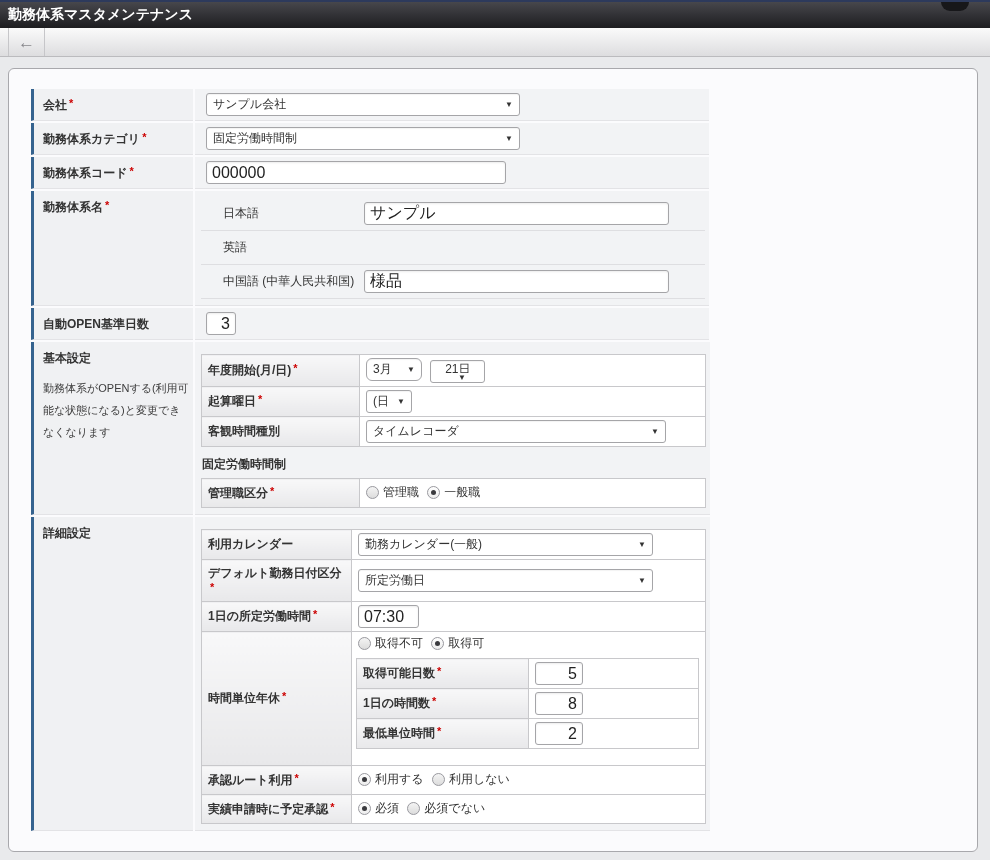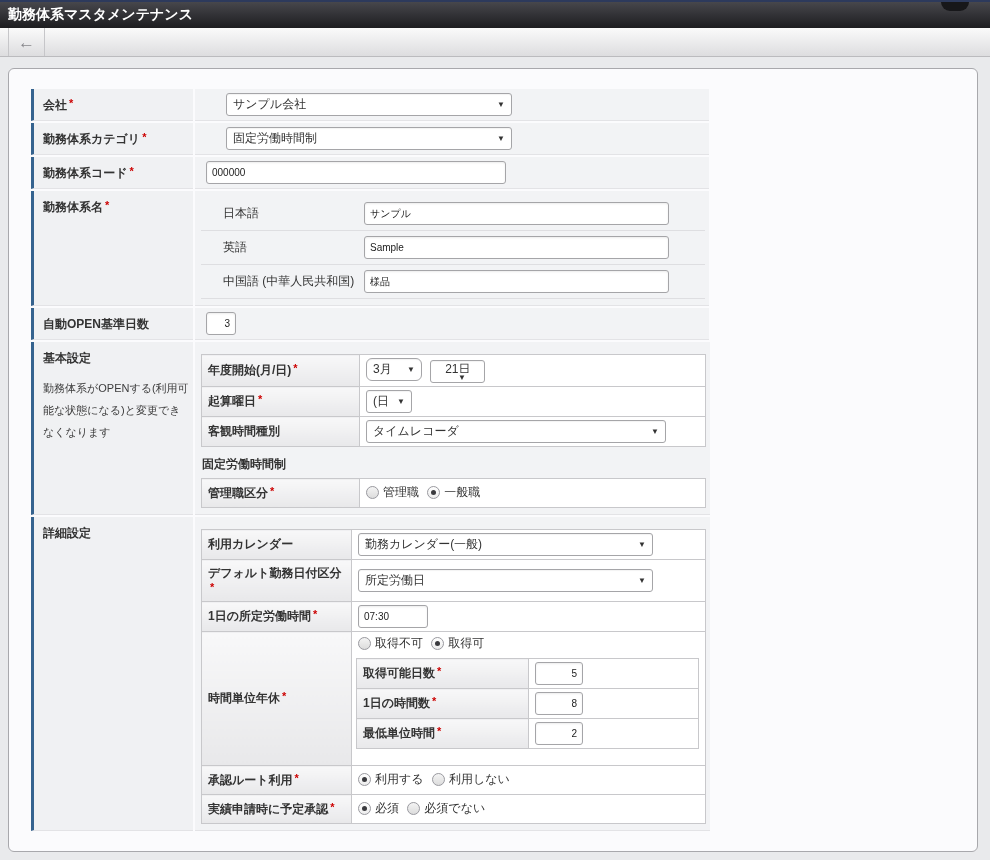--- a/index.html
+++ b/index.html
@@ -52,34 +52,34 @@
   .h30 > .flabel, .h30 > .fvalue { min-height:30px; }
   .req { color:#cc0000; font-size:11px; margin-left:2px; position:relative; top:-2px; }
   .note { font-weight:normal; font-size:11px; color:#3c3c3c; line-height:22px; margin-top:10px; width:148px; }
   
   .name-rows { width:100%; }
   .nrow { display:flex; align-items:center; height:34px; padding-left:22px; border-bottom:1px solid #dedee1; }
   .nlabel { width:141px; flex:0 0 141px; font-weight:normal; }
   
   .txt {
     height:23px; border:1px solid #a5a5a8; border-radius:3px; background:#fff;
-    padding:2px 5px; font-size:10px; color:#222;
+    padding:2px 5px; font-size:16px; color:#222;
     box-shadow:inset 0 1px 2px rgba(0,0,0,0.08);
     font-family:"Liberation Sans","DejaVu Sans",sans-serif;
   }
   .num { text-align:right; }
-  .w300 { width:300px; } .w305 { width:305px; } .w55 { width:70px; } .w30 { width:30px; } .w48 { width:48px; }
+  .w300 { width:300px; } .w305 { width:305px; } .w55 { width:61px; } .w30 { width:30px; } .w48 { width:48px; }
   .select {
     display:inline-flex; align-items:center; height:23px; border:1px solid #a5a5a8;
     border-radius:3px; background:#fff; padding:0 6px; cursor:pointer;
     box-shadow:inset 0 1px 1px rgba(0,0,0,0.05);
   }
   .select .sel-text { flex:1; white-space:nowrap; overflow:hidden; }
   .select .sel-arrow { font-size:8px; color:#333; margin-left:8px; }
-  .sw297 { width:286px;margin-left:20px; } .sw300 { width:300px; } .sw295 { width:295px; }
+  .sw297 { width:314px; } .sw300 { width:300px; } .sw295 { width:295px; }
   .sw56 { width:56px;border-radius:6px; } .sw55 { width:55px; margin-left:5px;flex-direction:column; } .sw46 { width:46px; }
   
   .itable { border-collapse:collapse; width:505px; }
   .itable td { border:1px solid #c8c8cb; }
   .ilabel {
     width:158px; background:linear-gradient(#f8f8f9,#e8e8ea);
     font-weight:bold; padding:5px 6px; height:29px;
   }
   .ivalue { background:#fff; padding:3px 6px; }
   .subsection { font-weight:bold; margin:9px 0 5px 1px; }
@@ -157,21 +157,20 @@
         <span>勤務体系名</span><span class="req">*</span>
       </div>
       <div class="fvalue block">
         <div class="name-rows">
           <div class="nrow">
             <span class="nlabel">日本語</span>
             <input class="txt w305" value="サンプル" style="">
           </div>
           <div class="nrow">
             <span class="nlabel">英語</span>
-            <input class="txt w305" value="Sample" style="">
           </div>
           <div class="nrow">
             <span class="nlabel">中国語 (中華人民共和国)</span>
             <input class="txt w305" value="様品" style="">
           </div>
         </div>
       </div>
     </div>
 
     <div class="frow h30">

